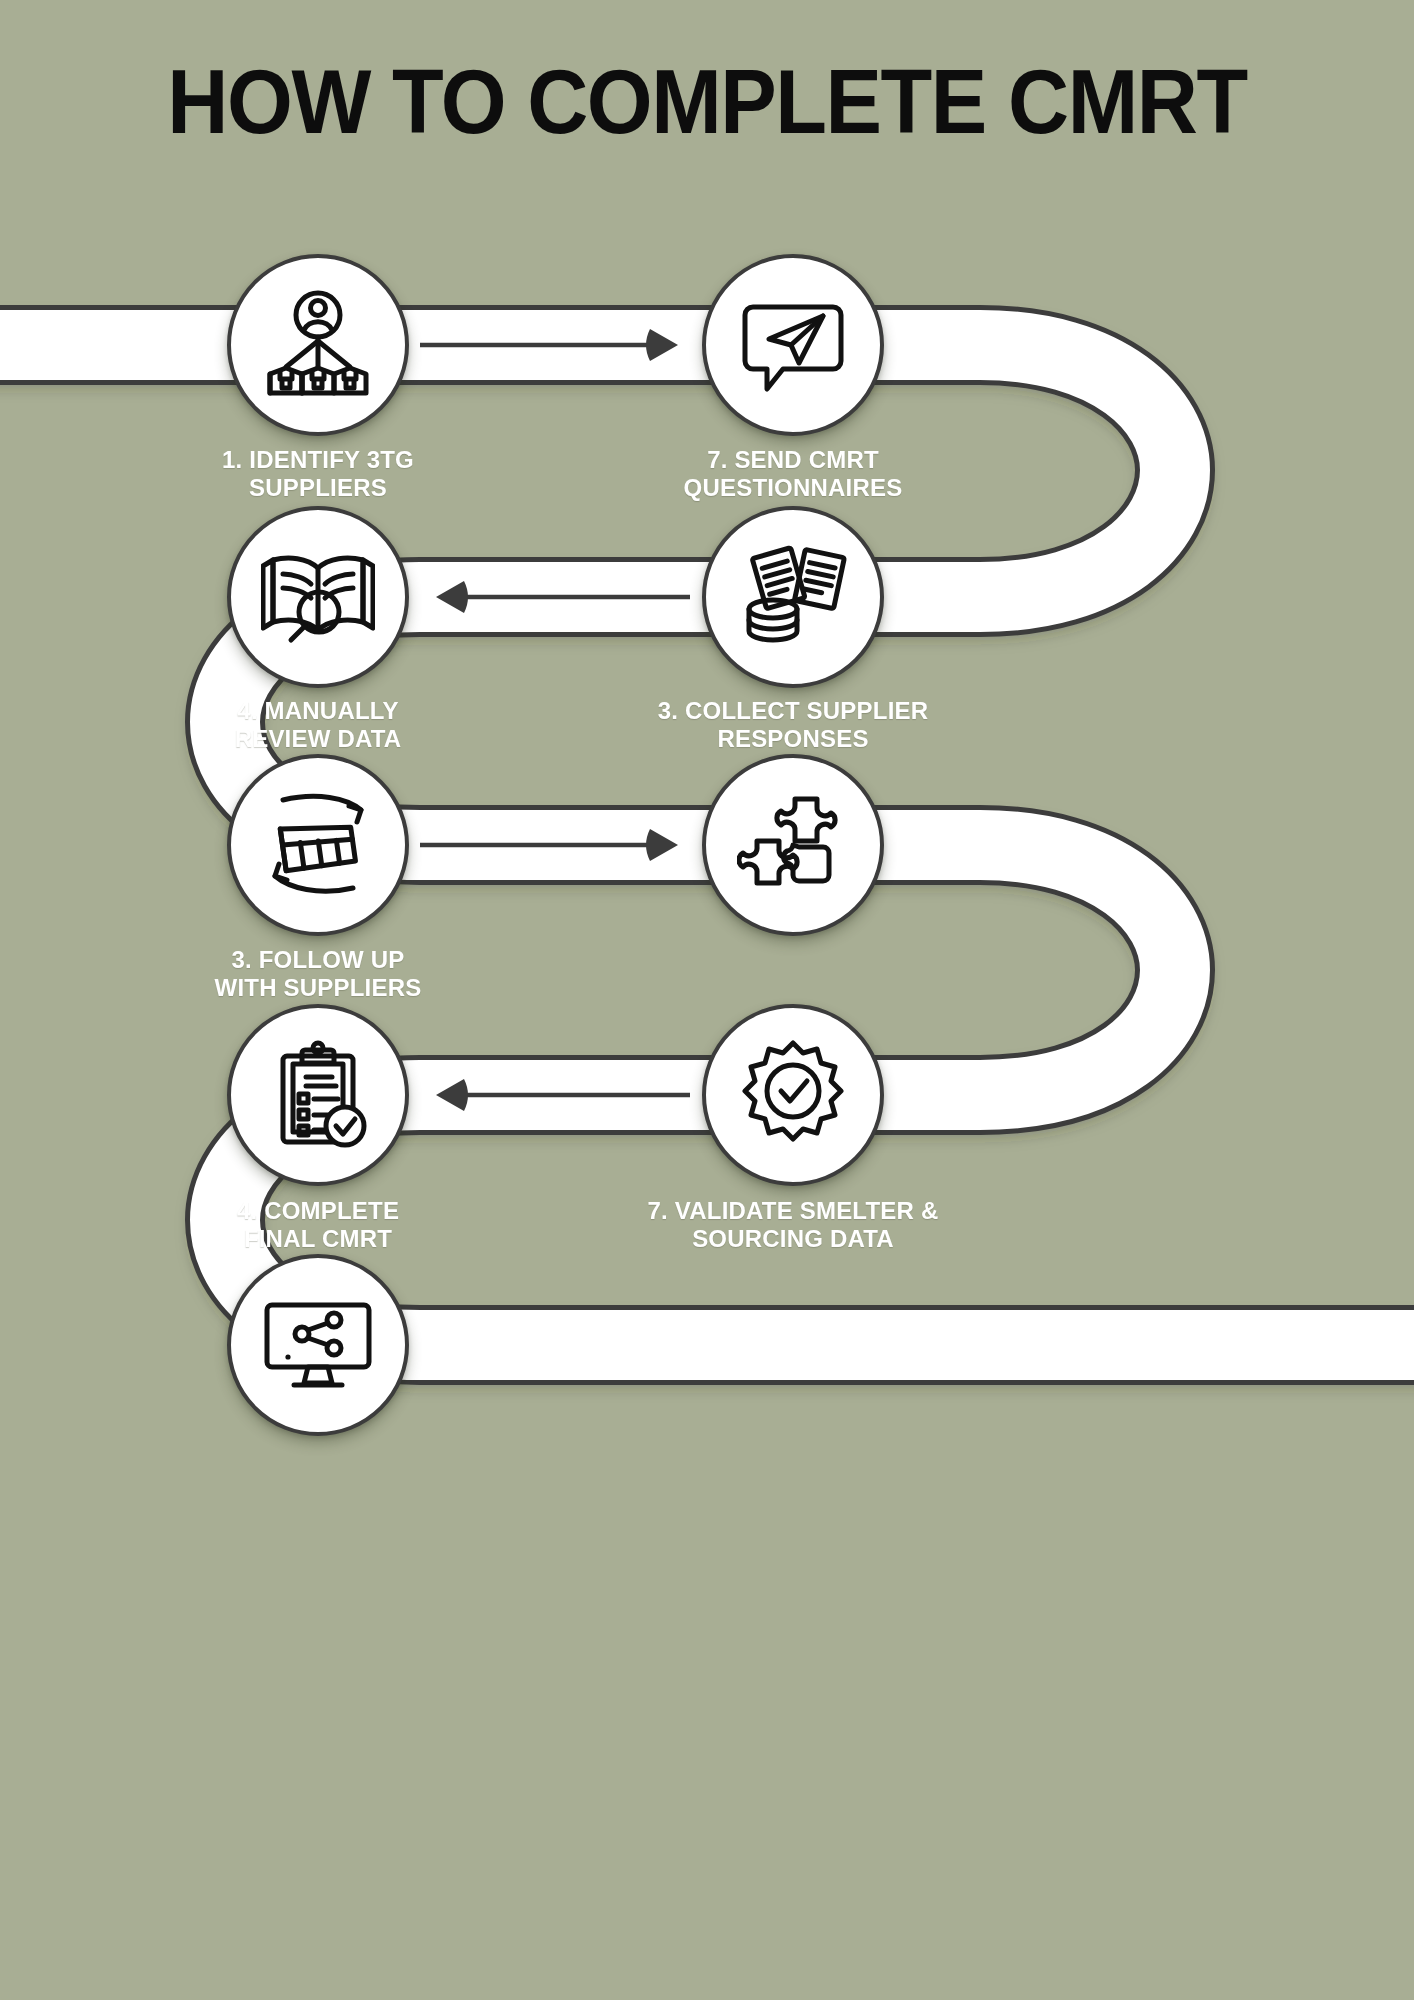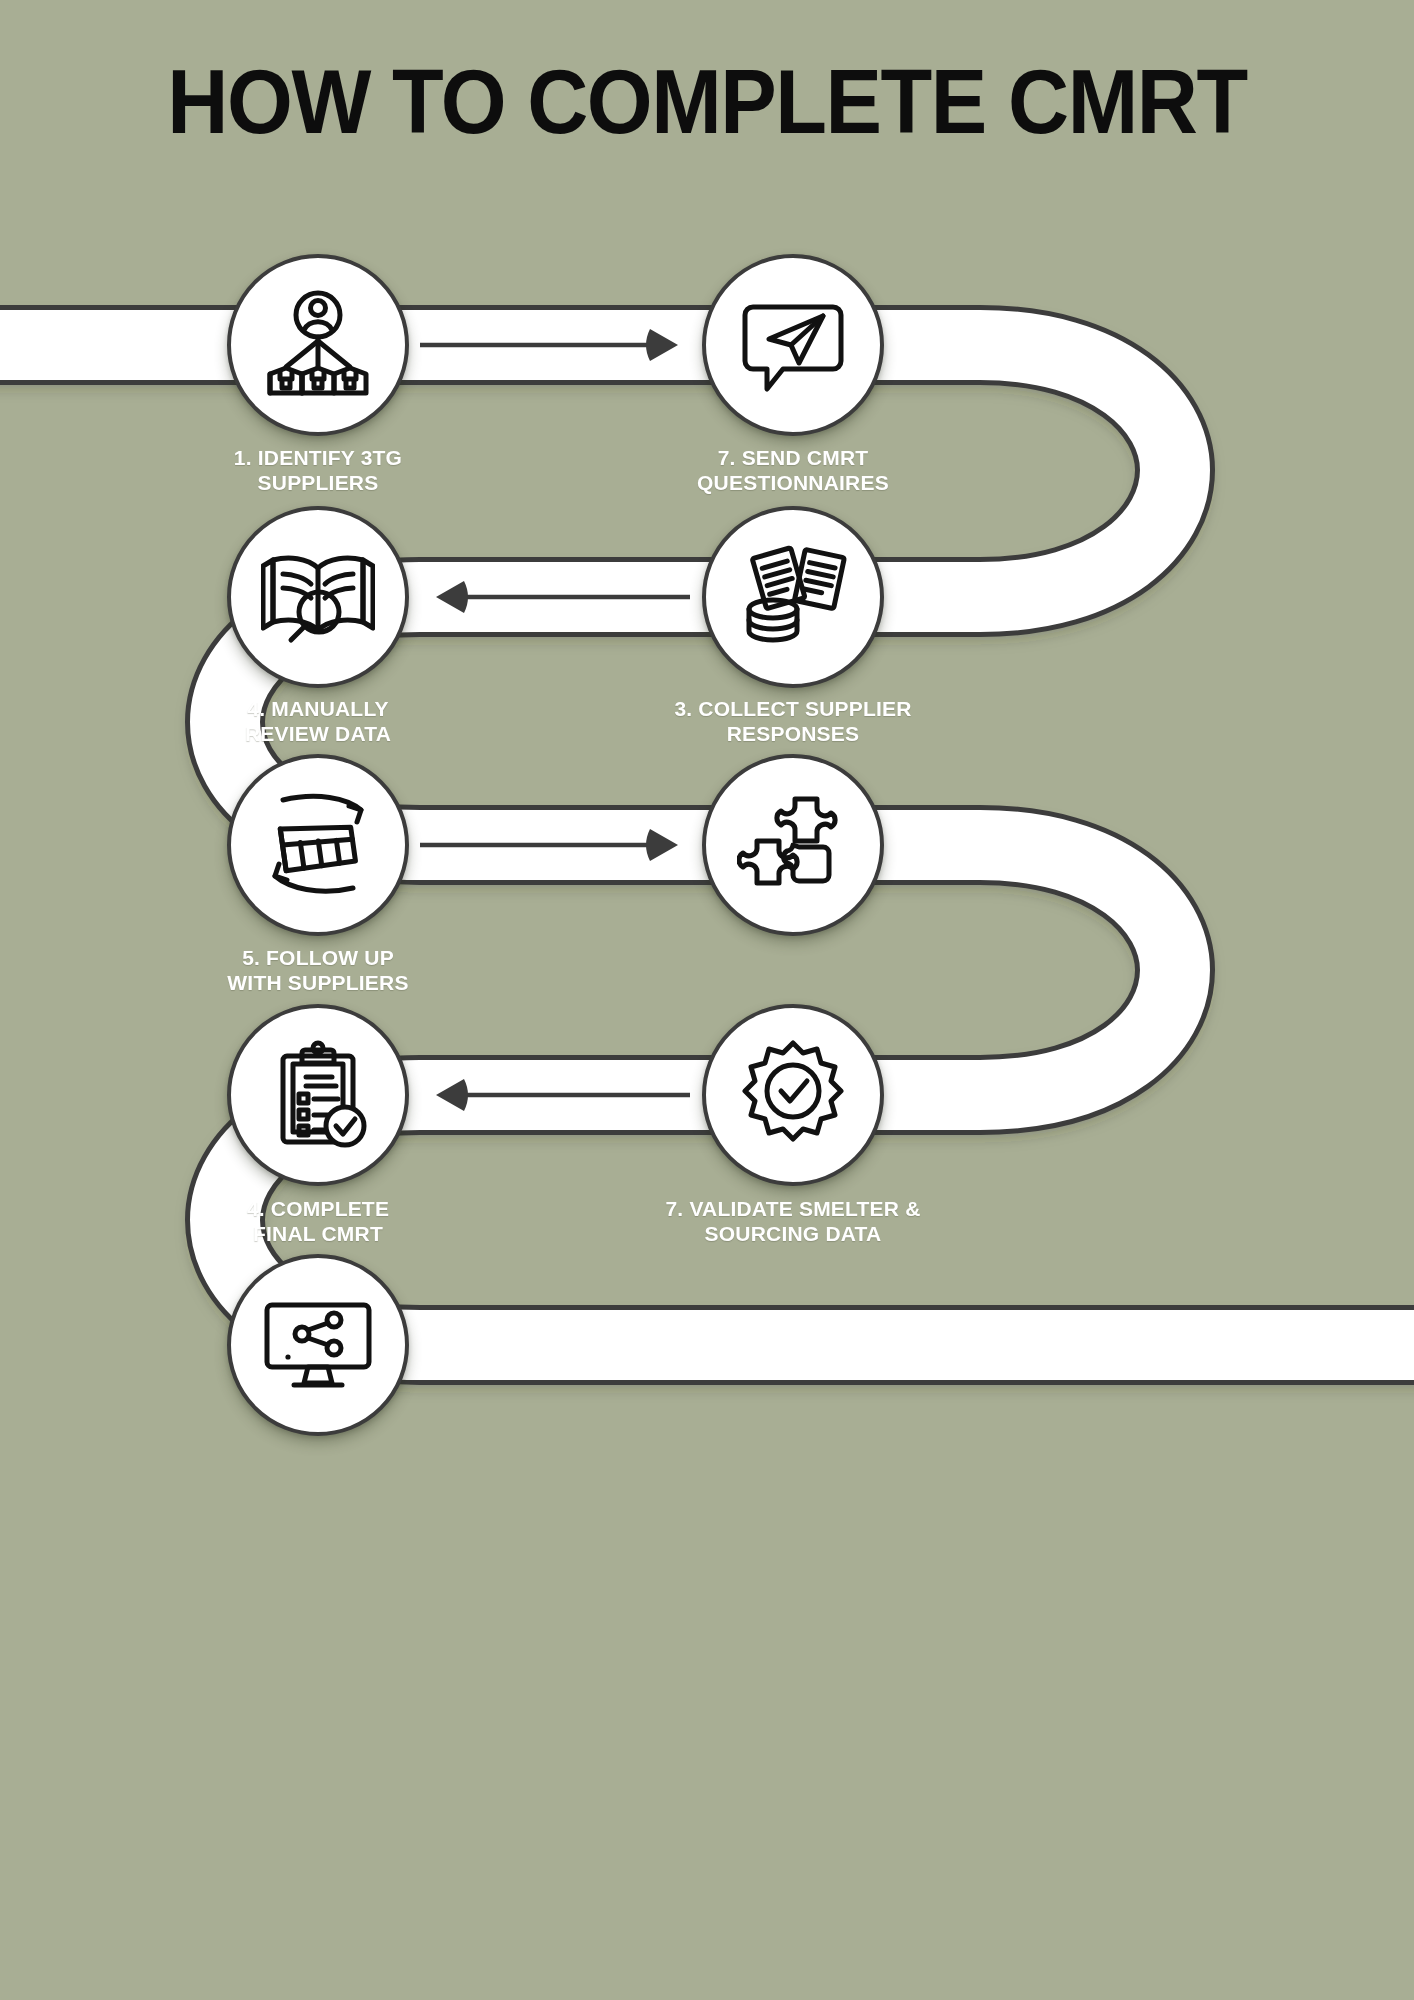--- a/index.html
+++ b/index.html
@@ -46,21 +46,21 @@
   .node svg{display:block;}
   .node .glyph{stroke:#111;fill:none;stroke-width:5;stroke-linecap:round;stroke-linejoin:round;}
   .node .glyph-f{fill:#111;stroke:none;}
 
   
   .label{
     position:absolute;
     color:#ffffff;
     font-family:"Liberation Sans","DejaVu Sans",sans-serif;
     font-weight:700;
-    font-size:21px;
+    font-size:24px;
     line-height:1.17;
     letter-spacing:0.2px;
     text-align:center;
     white-space:pre-line;
     z-index:7;
     text-shadow:0 1px 1px rgba(60,65,45,0.25);
   }
   .label.w-left{width:330px;}
   .label.w-right{width:430px;}
 </style>
@@ -318,21 +318,21 @@
   <div class="label w-left" style="left:153px;top:446px;">1. IDENTIFY 3TG
 SUPPLIERS</div>
   <div class="label w-right" style="left:578px;top:446px;">7. SEND CMRT
 QUESTIONNAIRES</div>
 
   <div class="label w-right" style="left:578px;top:697px;">3. COLLECT SUPPLIER
 RESPONSES</div>
   <div class="label w-left" style="left:153px;top:697px;">4. MANUALLY
 REVIEW DATA</div>
 
-  <div class="label w-left" style="left:153px;top:946px;">5. FOLLOW UP
+  <div class="label w-left" style="left:153px;top:946px;">3. FOLLOW UP
 WITH SUPPLIERS</div>
 
   <div class="label w-right" style="left:578px;top:1197px;">7. VALIDATE SMELTER &amp;
 SOURCING DATA</div>
   <div class="label w-left" style="left:153px;top:1197px;">4. COMPLETE
 FINAL CMRT</div>
 
 
 </div>
 

